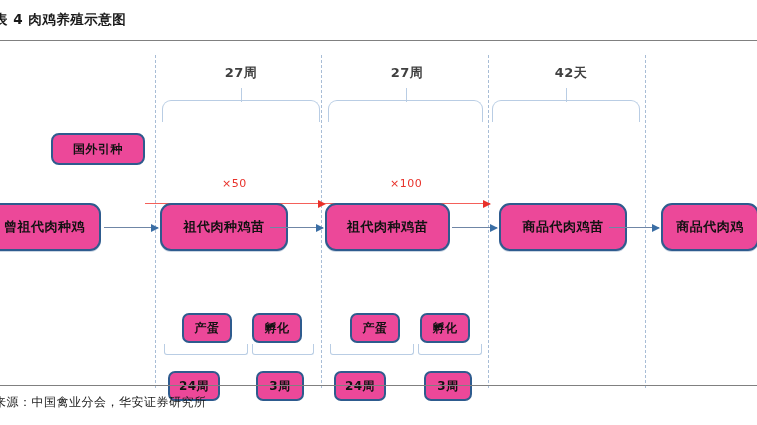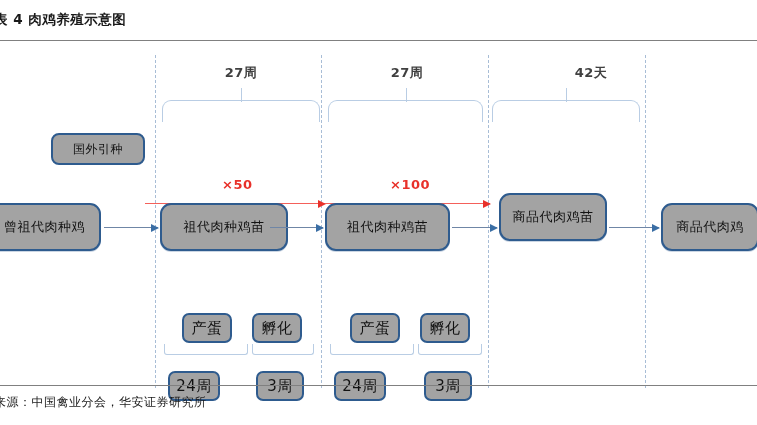--- a/index.html
+++ b/index.html
@@ -68,46 +68,46 @@
     top: 14px;
     height: 333px;
     width: 0;
     border-left: 1.3px dashed #a8bdd6;
   }
 
   
   .node {
     position: absolute;
     box-sizing: border-box;
-    background: #a3a3a3;
+    background: #ec4899;
     border: 2.2px solid #2e5b8e;
     border-radius: 9px;
     display: flex;
     align-items: center;
     justify-content: center;
-    font-weight: normal;
+    font-weight: bold;
     color: #121212;
     white-space: nowrap;
     letter-spacing: 0.5px;
   }
   .node.main {
     height: 48px;
     font-size: 13px;
     border-radius: 11px;
     box-shadow: 0 1px 0 rgba(46,91,142,.25);
   }
   .node.small {
     height: 32px;
     font-size: 12px;
     border-radius: 8px;
     border-width: 2px;
   }
   .node.tiny {
     height: 30px;
-    font-size: 15px;
+    font-size: 12px;
     border-radius: 7px;
     border-width: 2px;
   }
 
   
   .arrow {
     position: absolute;
     height: 0;
     border-top: 1.6px solid #6f86a6;
   }
@@ -136,22 +136,22 @@
     top: -4px;
     width: 0;
     height: 0;
     border-left: 8px solid #e8312a;
     border-top: 4.4px solid transparent;
     border-bottom: 4.4px solid transparent;
   }
   .red-label {
     position: absolute;
     color: #e8312a;
-    font-size: 13px;
-    font-weight: bold;
+    font-size: 11px;
+    font-weight: normal;
     white-space: nowrap;
     letter-spacing: 0.5px;
   }
 
   
   .brace-top {
     position: absolute;
     height: 22px;
     box-sizing: border-box;
     border: 1.6px solid #b9cde4;
@@ -204,21 +204,21 @@
   <div class="brace-label" style="left:196px; top:23px; width:90px;">27周</div>
   <div class="brace-top" style="left:162px; top:59px; width:158px;">
     <span class="nub"></span>
   </div>
 
   <div class="brace-label" style="left:362px; top:23px; width:90px;">27周</div>
   <div class="brace-top" style="left:328px; top:59px; width:155px;">
     <span class="nub"></span>
   </div>
 
-  <div class="brace-label" style="left:546px; top:23px; width:90px;">42天</div>
+  <div class="brace-label" style="left:526px; top:23px; width:90px;">42天</div>
   <div class="brace-top" style="left:492px; top:59px; width:148px;">
     <span class="nub"></span>
   </div>
 
   <div class="node small" style="left:51px; top:92px; width:94px;">国外引种</div>
 
   <div class="red-label" style="left:222px; top:136px;">×50</div>
   <div class="red-arrow" style="left:145px; top:162px; width:180px;"></div>
 
   <div class="red-label" style="left:390px; top:136px;">×100</div>
@@ -229,21 +229,21 @@
   <div class="arrow" style="left:104px; top:186px; width:54px;"></div>
 
   <div class="node main" style="left:160px; top:162px; width:128px;">祖代肉种鸡苗</div>
 
   <div class="arrow" style="left:270px; top:186px; width:53px;"></div>
 
   <div class="node main" style="left:325px; top:162px; width:125px;">祖代肉种鸡苗</div>
 
   <div class="arrow" style="left:452px; top:186px; width:45px;"></div>
 
-  <div class="node main" style="left:499px; top:152px; width:108px;">商品代肉鸡苗</div>
+  <div class="node main" style="left:499px; top:162px; width:128px;">商品代肉鸡苗</div>
 
   <div class="arrow" style="left:609px; top:186px; width:50px;"></div>
 
   <div class="node main" style="left:661px; top:162px; width:98px;">商品代肉鸡</div>
 
   <div class="node tiny" style="left:182px; top:272px; width:50px;">产蛋</div>
   <div class="node tiny" style="left:252px; top:272px; width:50px;">孵化</div>
 
   <div class="bracket-bot" style="left:164px; top:303px; width:84px;"></div>
   <div class="bracket-bot" style="left:252px; top:303px; width:62px;"></div>

